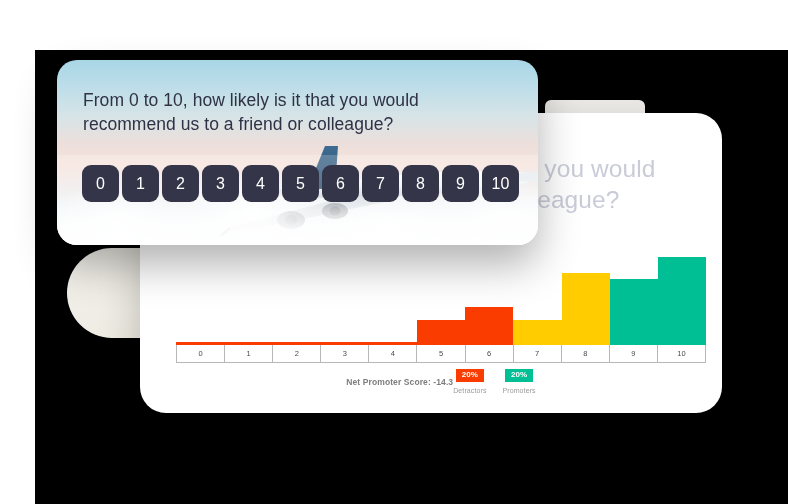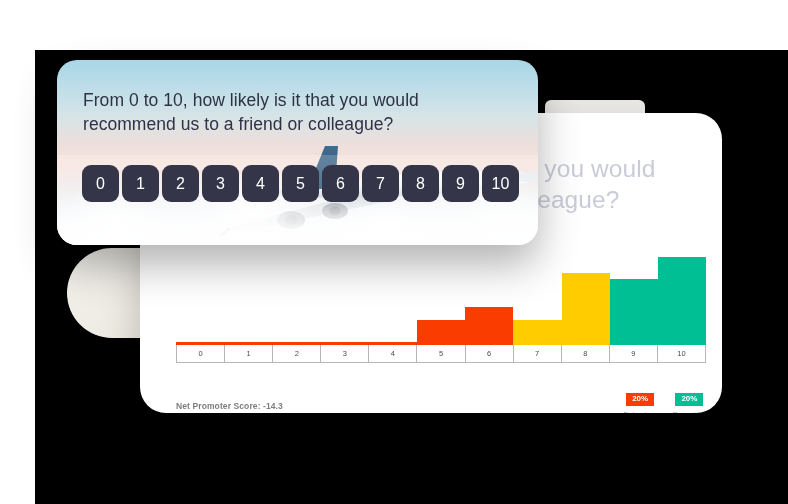--- a/index.html
+++ b/index.html
@@ -104,22 +104,21 @@
   }
   .axis-cell:last-child { border-right: none; }
 
   
   .chart-footer {
     position: absolute;
     left: 0; top: 136px;
     width: 530px;
     display: flex;
     align-items: center;
-    justify-content: space-between;
-    margin-top: 24px;
+    justify-content: center;
   }
   .nps-label {
     font-size: 8.5px;
     font-weight: bold;
     color: #7d7d7d;
     letter-spacing: 0.1px;
   }
   .legend {
     display: flex;
     align-items: center;

